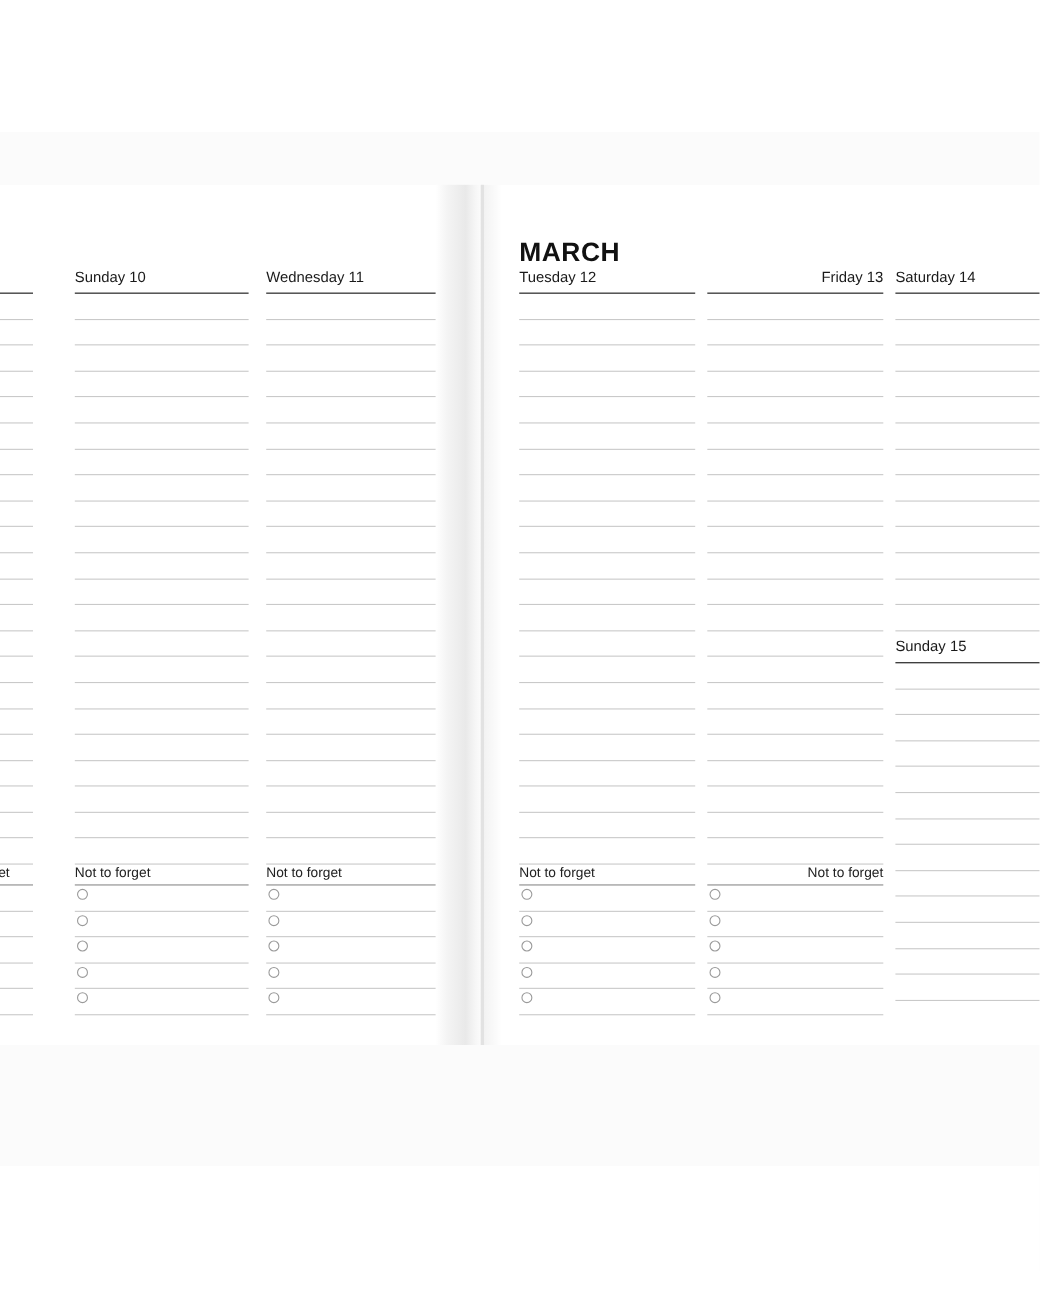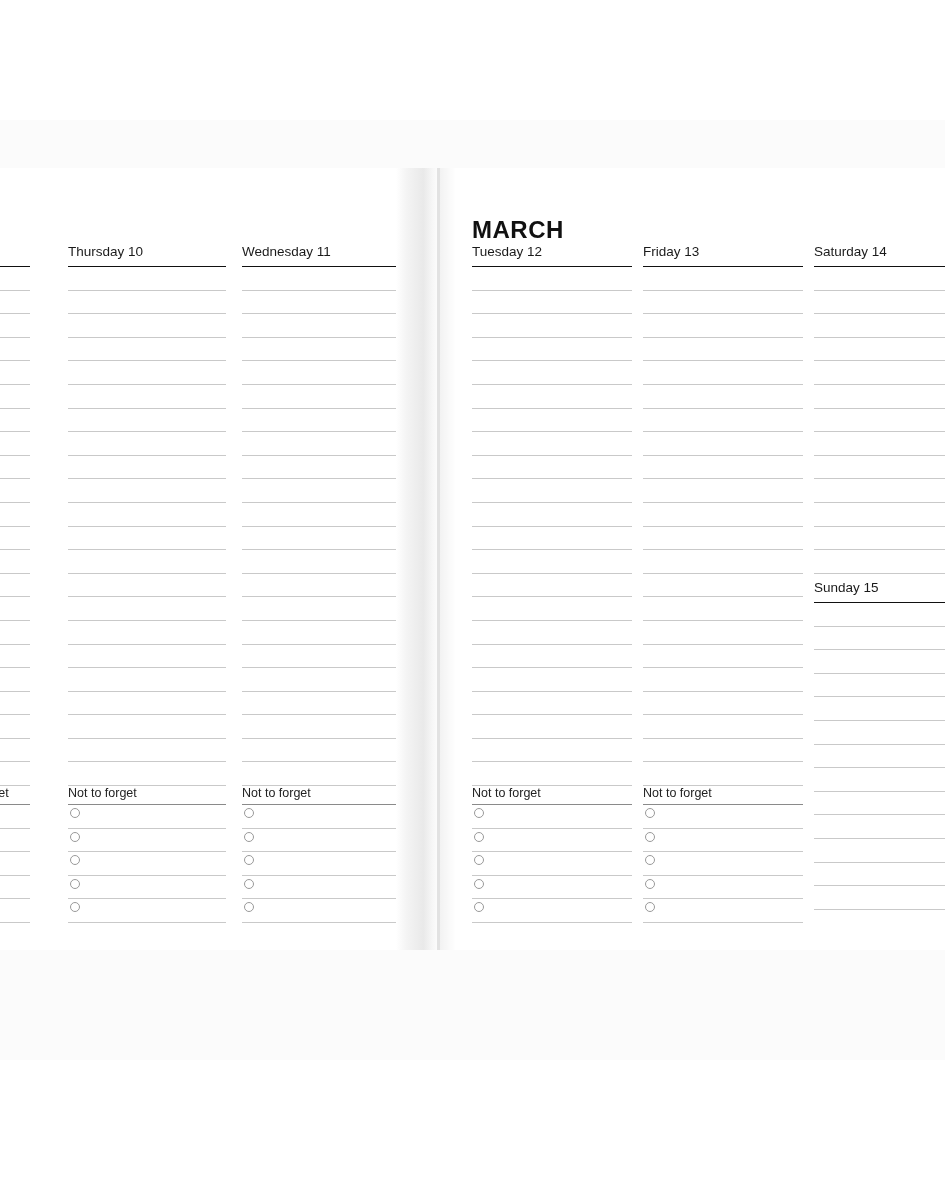--- a/index.html
+++ b/index.html
@@ -145,21 +145,21 @@
     border: 1px solid #9a9a9a;
     border-radius: 50%;
     background: #ffffff;
   }
 
   
   #col-mon  { left: -60px;  width: 90px; }
   #col-tue  { left: 68px;   width: 158px; }
   #col-wed  { left: 242px;  width: 158px; }
   #col-thu  { left: 472px;  width: 160px; }
-  #col-fri  { left: 643px;  width: 160px; }
+  #col-fri  { left: 643px;  width: 160px; text-align: right; }
   #col-sat  { left: 814px;  width: 160px; }
 
   
   #col-sun {
     position: absolute;
     left: 814px;
     top: 412px;
     width: 160px;
   }
 
@@ -209,21 +209,21 @@
         <div>
           <div class="todo"></div>
           <div class="todo"></div>
           <div class="todo"></div>
           <div class="todo"></div>
           <div class="todo"></div>
         </div>
       </div>
 
       <div class="col" id="col-tue">
-        <div class="col-head">Thursday 10</div>
+        <div class="col-head">Sunday 10</div>
         <div class="rules">
           <div class="rule"></div>
           <div class="rule"></div>
           <div class="rule"></div>
           <div class="rule"></div>
           <div class="rule"></div>
           <div class="rule"></div>
           <div class="rule"></div>
           <div class="rule"></div>
           <div class="rule"></div>

